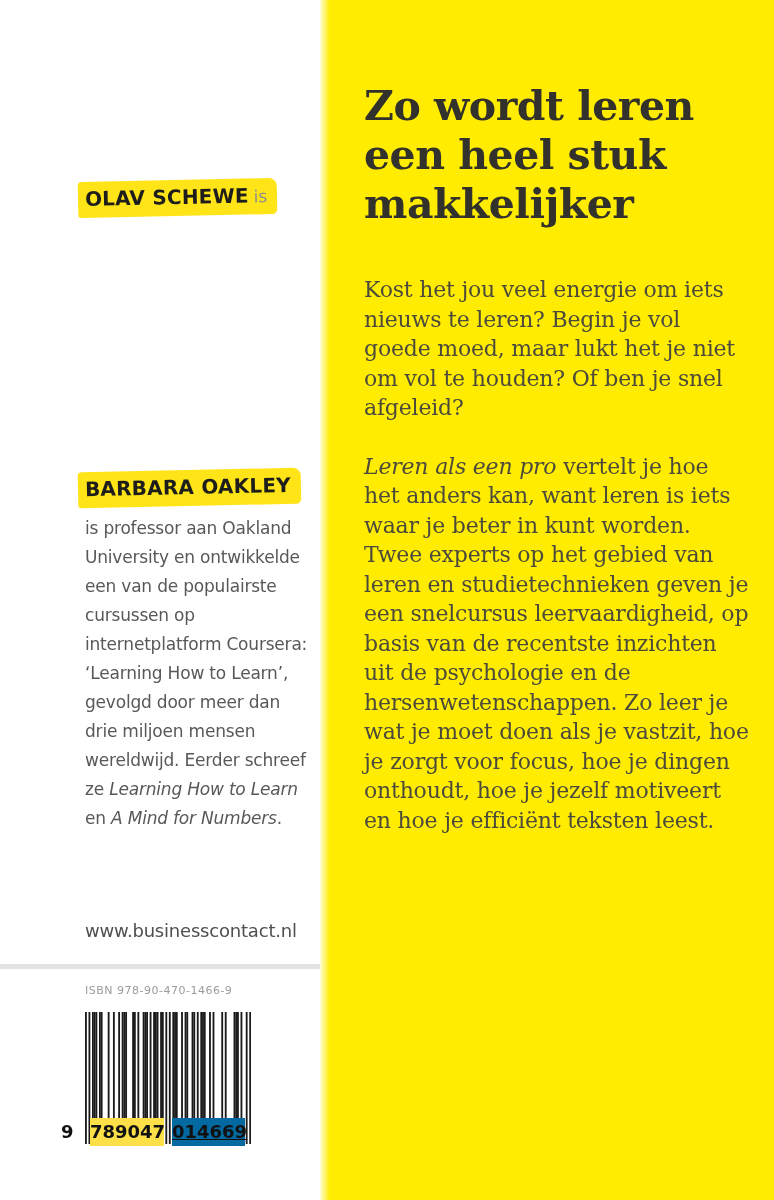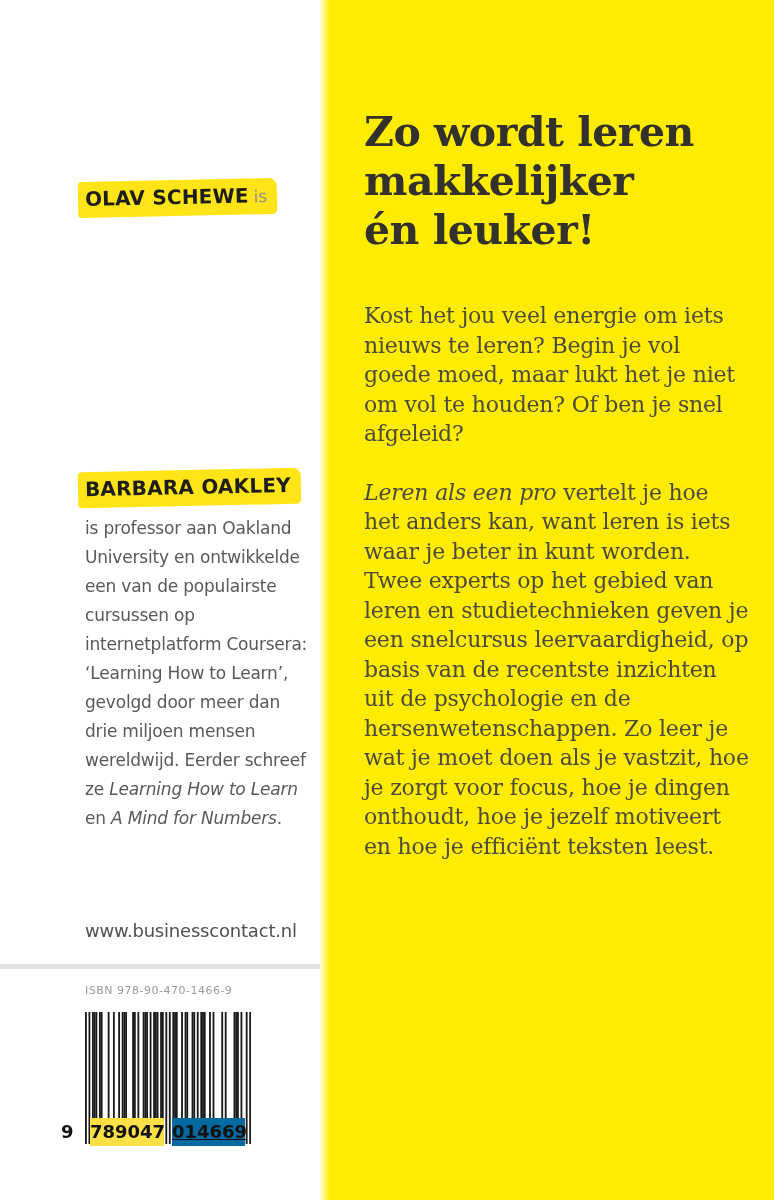--- a/index.html
+++ b/index.html
@@ -71,21 +71,21 @@
   .bc-prefix { left: 4px; }
   .bc-left  { left: 33px;  width: 74px; background: #fde047; }
   .bc-right { left: 115px; width: 73px; background: #0369a1; text-decoration: underline; }
 
   
   .panel {
     position: absolute; left: 320px; top: 0; width: 454px; height: 1200px;
     background: #ffec00;
     font-family: "DejaVu Serif", serif;
     box-sizing: border-box;
-    padding: 108px 34px 0 44px;
+    padding: 82px 34px 0 44px;
   }
   .panel::before {
     content: ""; position: absolute; left: 0; top: 0; bottom: 0; width: 10px;
     background: linear-gradient(90deg, rgba(255,255,255,0.85), rgba(255,255,255,0));
   }
 
   .headline {
     margin: 0 0 46px 0;
     font-size: 41px;
     line-height: 49px;
@@ -186,20 +186,20 @@
       <span class="bc-num bc-prefix">9</span>
       <span class="bc-num bc-left">789047</span>
       <span class="bc-num bc-right">014669</span>
     </div>
 
   </div>
 
   <div class="panel">
     <h1 class="headline">
       <span>Zo wordt leren</span>
+      <span>een heel stuk</span>
       <span>makkelijker</span>
-      <span>én leuker!</span>
     </h1>
     <p>Kost het jou veel energie om iets nieuws te leren? Begin je vol goede moed, maar lukt het je niet om vol te houden? Of ben je snel afgeleid?</p>
     <p><em>Leren als een pro</em><span> vertelt je hoe het anders kan, want leren is iets waar je beter in kunt worden. Twee experts op het gebied van leren en studietechnieken geven je een snelcursus leervaardigheid, op basis van de recentste inzichten uit de psychologie en de hersenwe­tenschappen. Zo leer je wat je moet doen als je vastzit, hoe je zorgt voor focus, hoe je dingen onthoudt, hoe je jezelf motiveert en hoe je efficiënt teksten leest.</span></p>
   </div>
 
 </div>
 
 </body></html>

